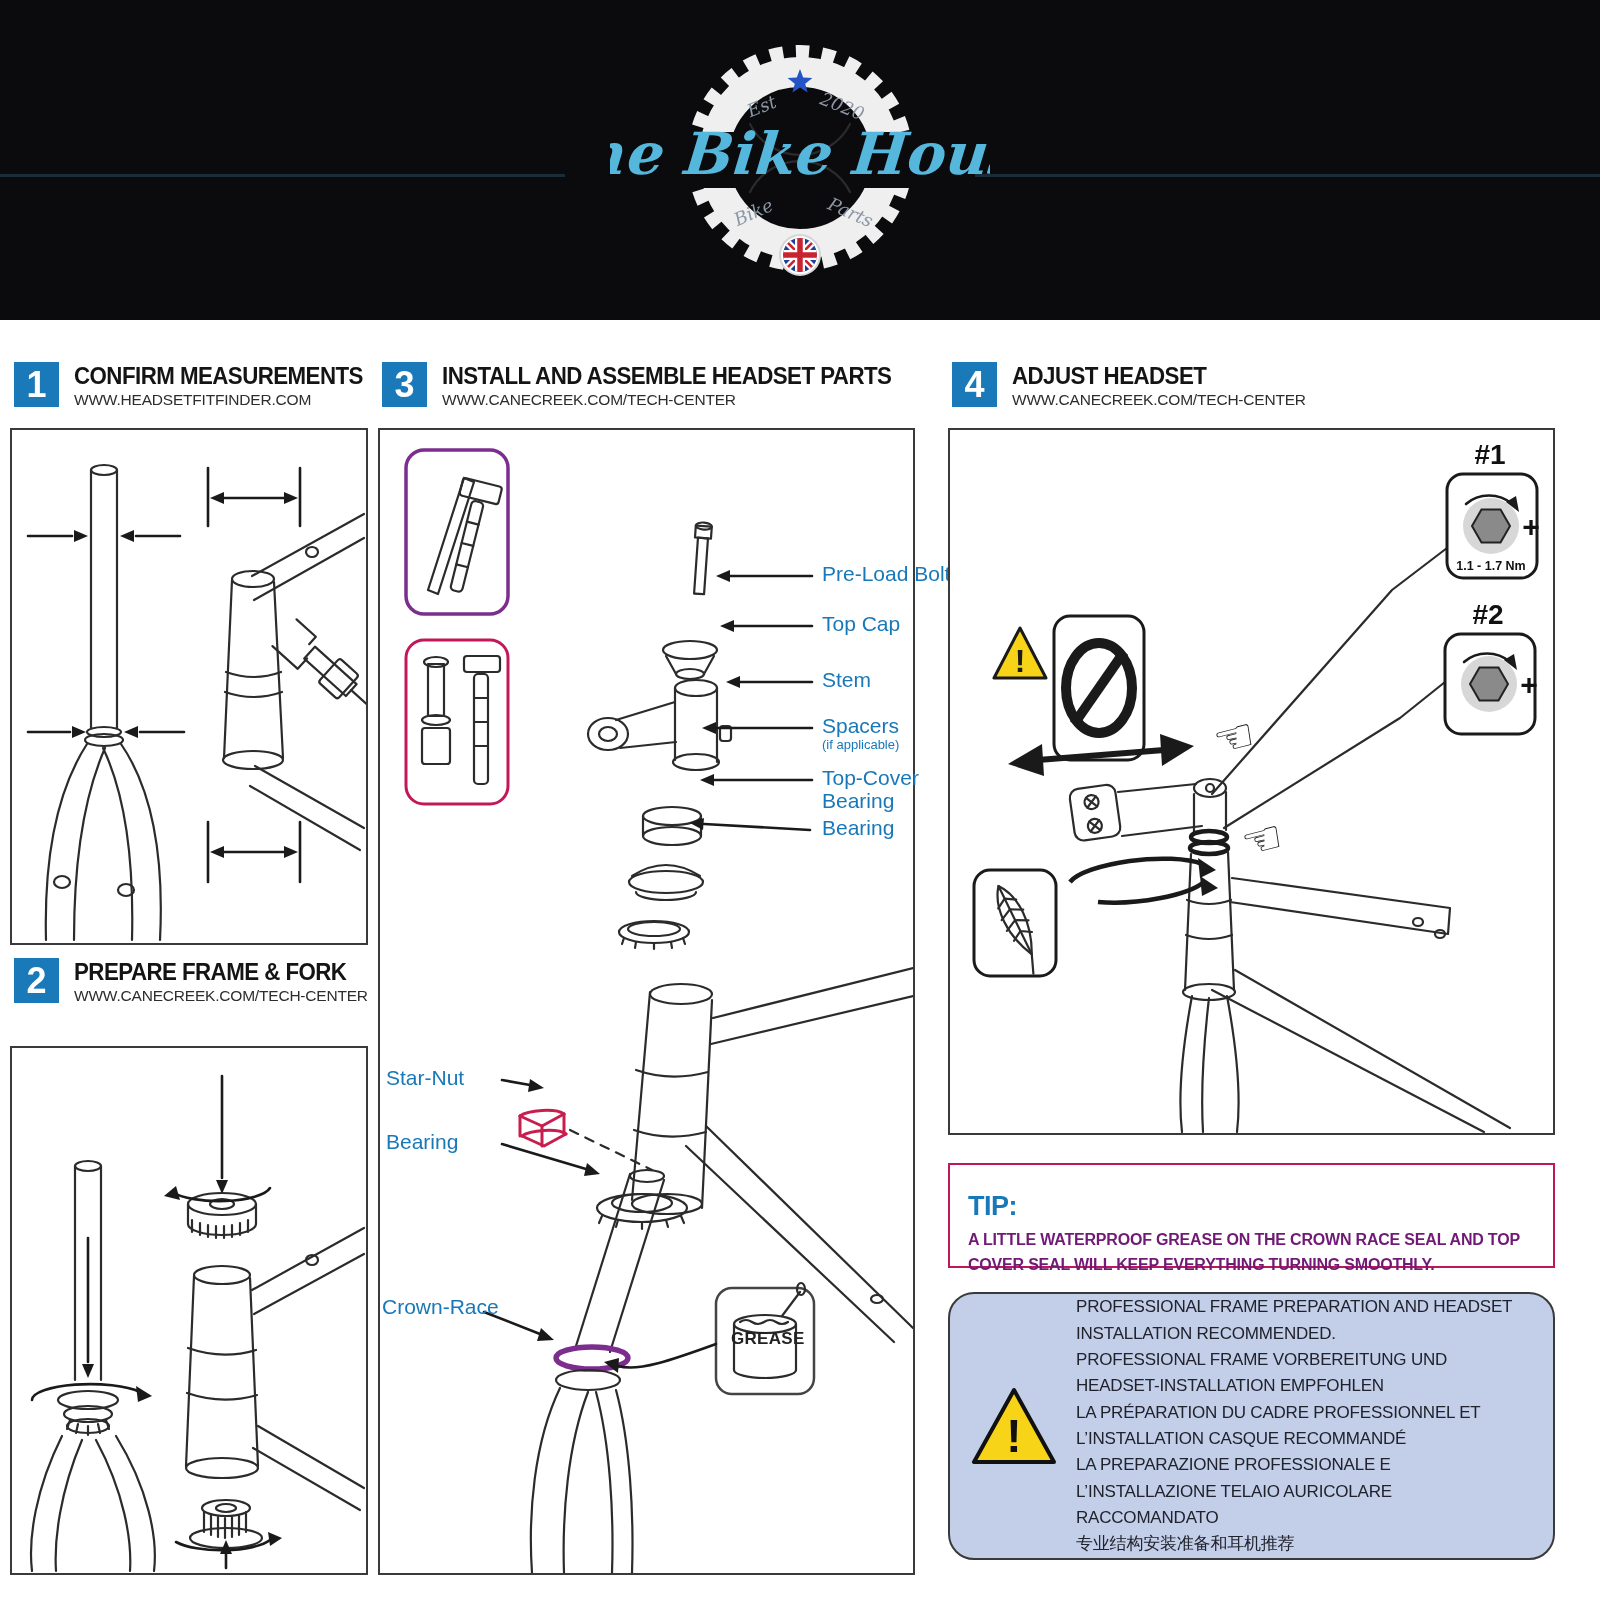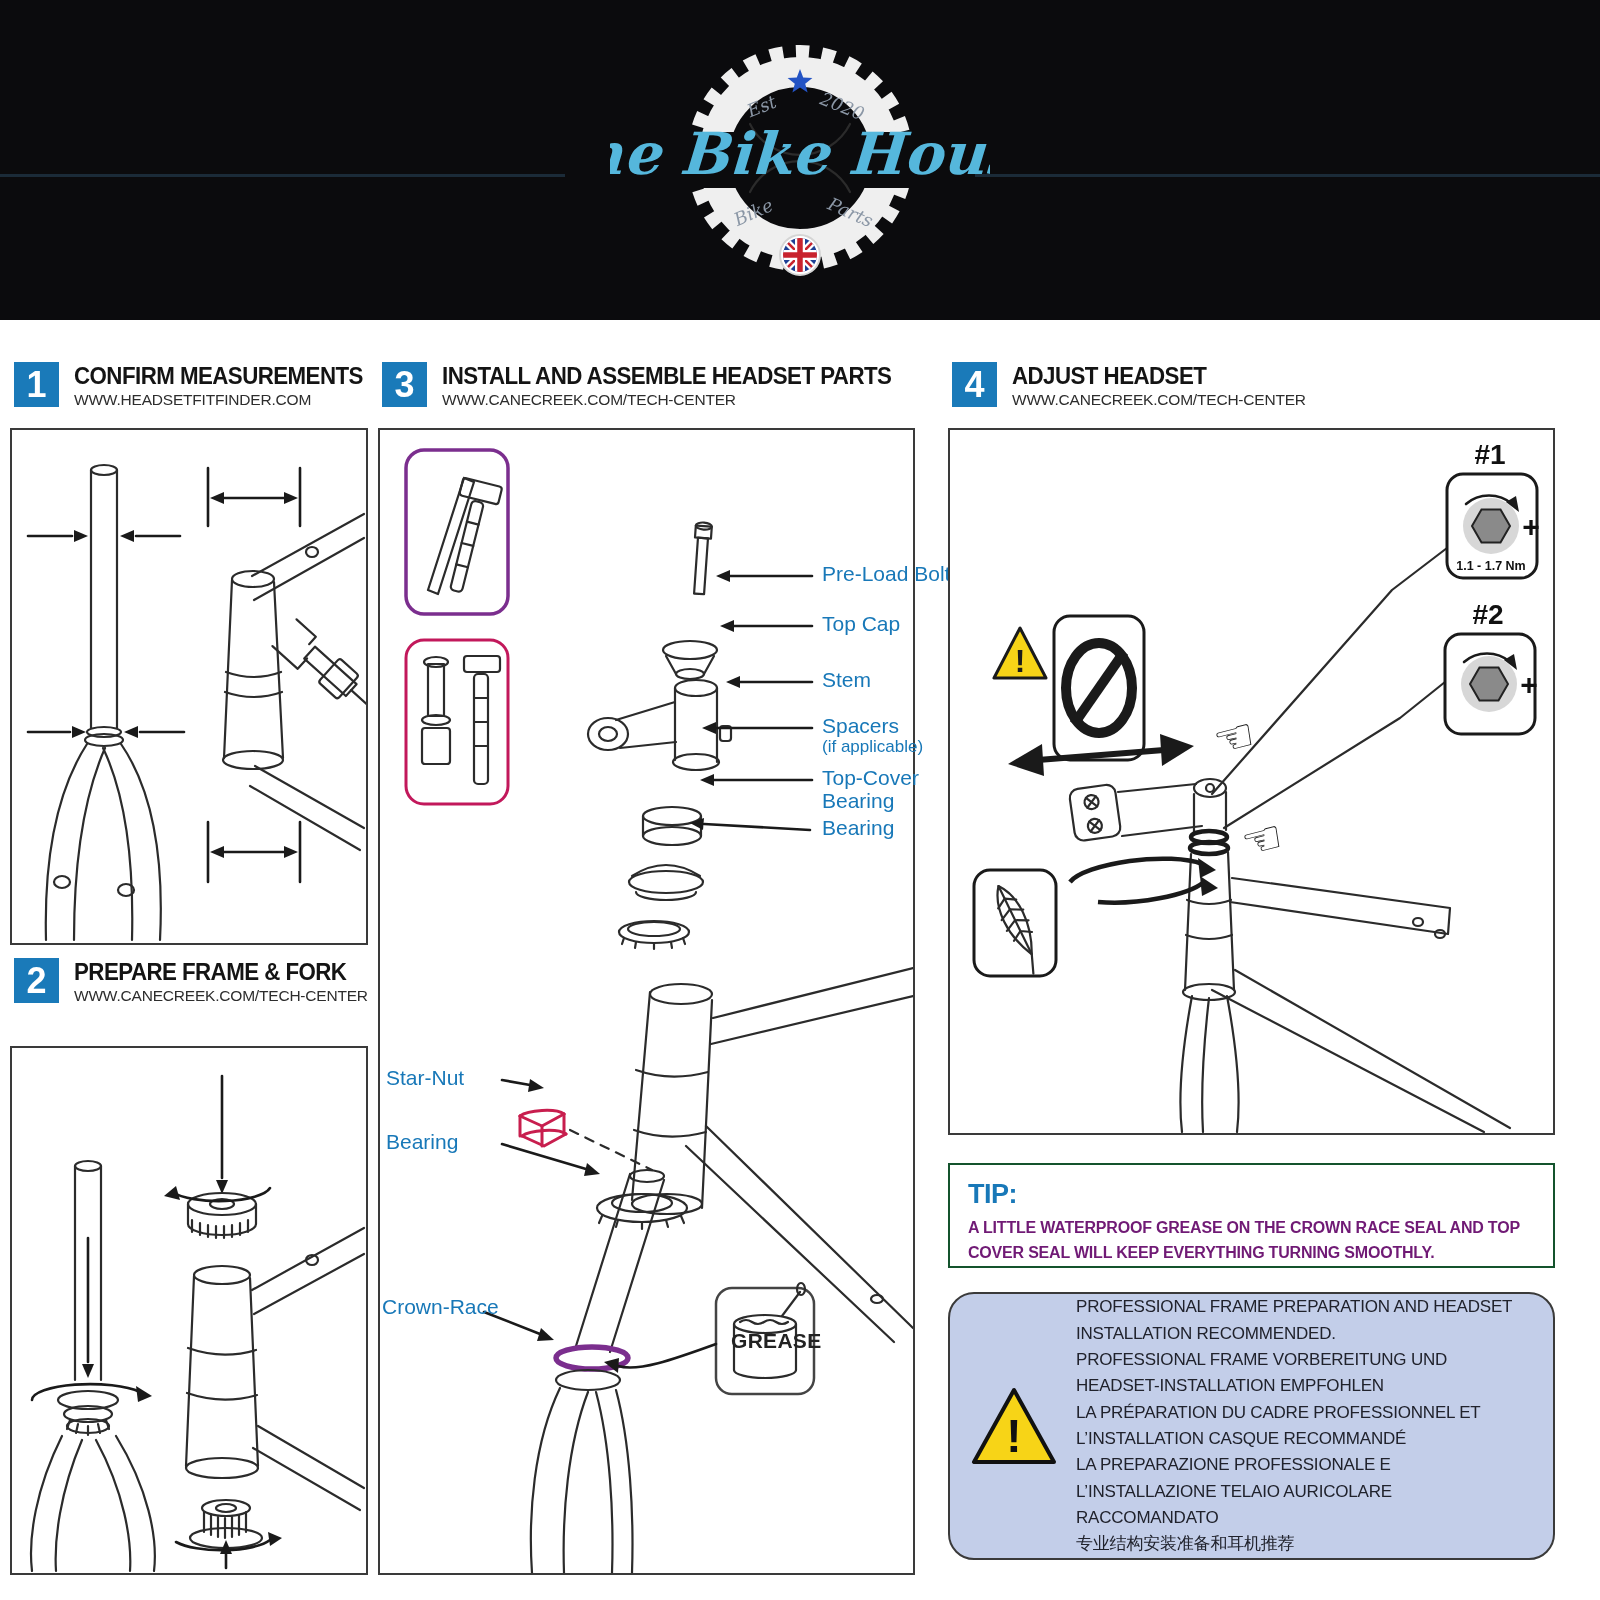--- a/index.html
+++ b/index.html
@@ -18,25 +18,25 @@
   .sec-url{font-size:15.5px;color:#2d2d2d;margin-top:3px;letter-spacing:-.2px;white-space:nowrap}
 
   
   .panel{position:absolute;border:2px solid #3a3a3a;background:#fff}
   .panel svg{display:block;width:100%;height:100%}
   .ln{stroke:#2b2b2b;stroke-width:2.2;fill:none;stroke-linecap:round;stroke-linejoin:round}
   .lnB{stroke:#1a1a1a;stroke-width:2.6;fill:none;stroke-linecap:round;stroke-linejoin:round}
   .hd{fill:#1a1a1a;stroke:none}
 
   .lbl{position:absolute;color:#1878b8;font-size:21px;white-space:nowrap;line-height:1}
-  .lbl.small{font-size:17px}
+  .lbl.small{font-size:13px}
   .lbl.right{text-align:left}
 
   
-  .tipbox{position:absolute;border:2px solid #14532d;background:#fff;padding:14px 18px}
+  .tipbox{position:absolute;border:2px solid #be185d;background:#fff;padding:26px 18px}
   .tip-head{color:#1878b8;font-size:27px;font-weight:bold;letter-spacing:-.5px}
   .tip-body{color:#701a75;font-size:16px;font-weight:bold;letter-spacing:-.2px;margin-top:6px;width:578px;line-height:1.55}
 
   
   .warnbox{position:absolute;background:#c3cee9;border:2.5px solid #3a3a3a;border-radius:26px;display:flex;align-items:center;padding:14px 18px;gap:16px}
   .warn-tri{flex:0 0 auto}
   .warn-text{color:#20222c;font-size:17px;line-height:1.55;width:458px;letter-spacing:-.2px}
   .warn-text div{display:block}
 </style>
 </head>
@@ -340,21 +340,21 @@
   <div class="lbl" style="left:442px;top:183px">Top Cap</div>
   <div class="lbl" style="left:442px;top:239px">Stem</div>
   <div class="lbl" style="left:442px;top:285px">Spacers</div>
   <div class="lbl small" style="left:442px;top:308px">(if applicable)</div>
   <div class="lbl" style="left:442px;top:337px">Top-Cover</div>
   <div class="lbl" style="left:442px;top:360px">Bearing</div>
   <div class="lbl" style="left:442px;top:387px">Bearing</div>
   <div class="lbl right" style="left:6px;top:637px;width:110px">Star-Nut</div>
   <div class="lbl right" style="left:6px;top:701px;width:110px">Bearing</div>
   <div class="lbl right" style="left:2px;top:866px;width:110px">Crown-Race</div>
-  <div class="lbl" style="left:351px;top:900px;width:70px;text-align:center;color:#222;font-weight:bold;font-size:21px;letter-spacing:.3px">GREASE</div>
+  <div class="lbl" style="left:351px;top:900px;width:70px;text-align:center;color:#222;font-weight:bold;font-size:17px;letter-spacing:.3px">GREASE</div>
 </div>
 
 <div class="panel" style="left:948px;top:428px;width:607px;height:707px">
   <svg viewBox="0 0 603 703">
 
     <path d="M497 118 L442 160 L262 364" class="ln"></path>
     <path d="M495 252 L450 288 L274 398" class="ln"></path>
 
     <g>
       <text x="540" y="34" text-anchor="middle" font-size="28" font-weight="bold" fill="#111">#1</text>

